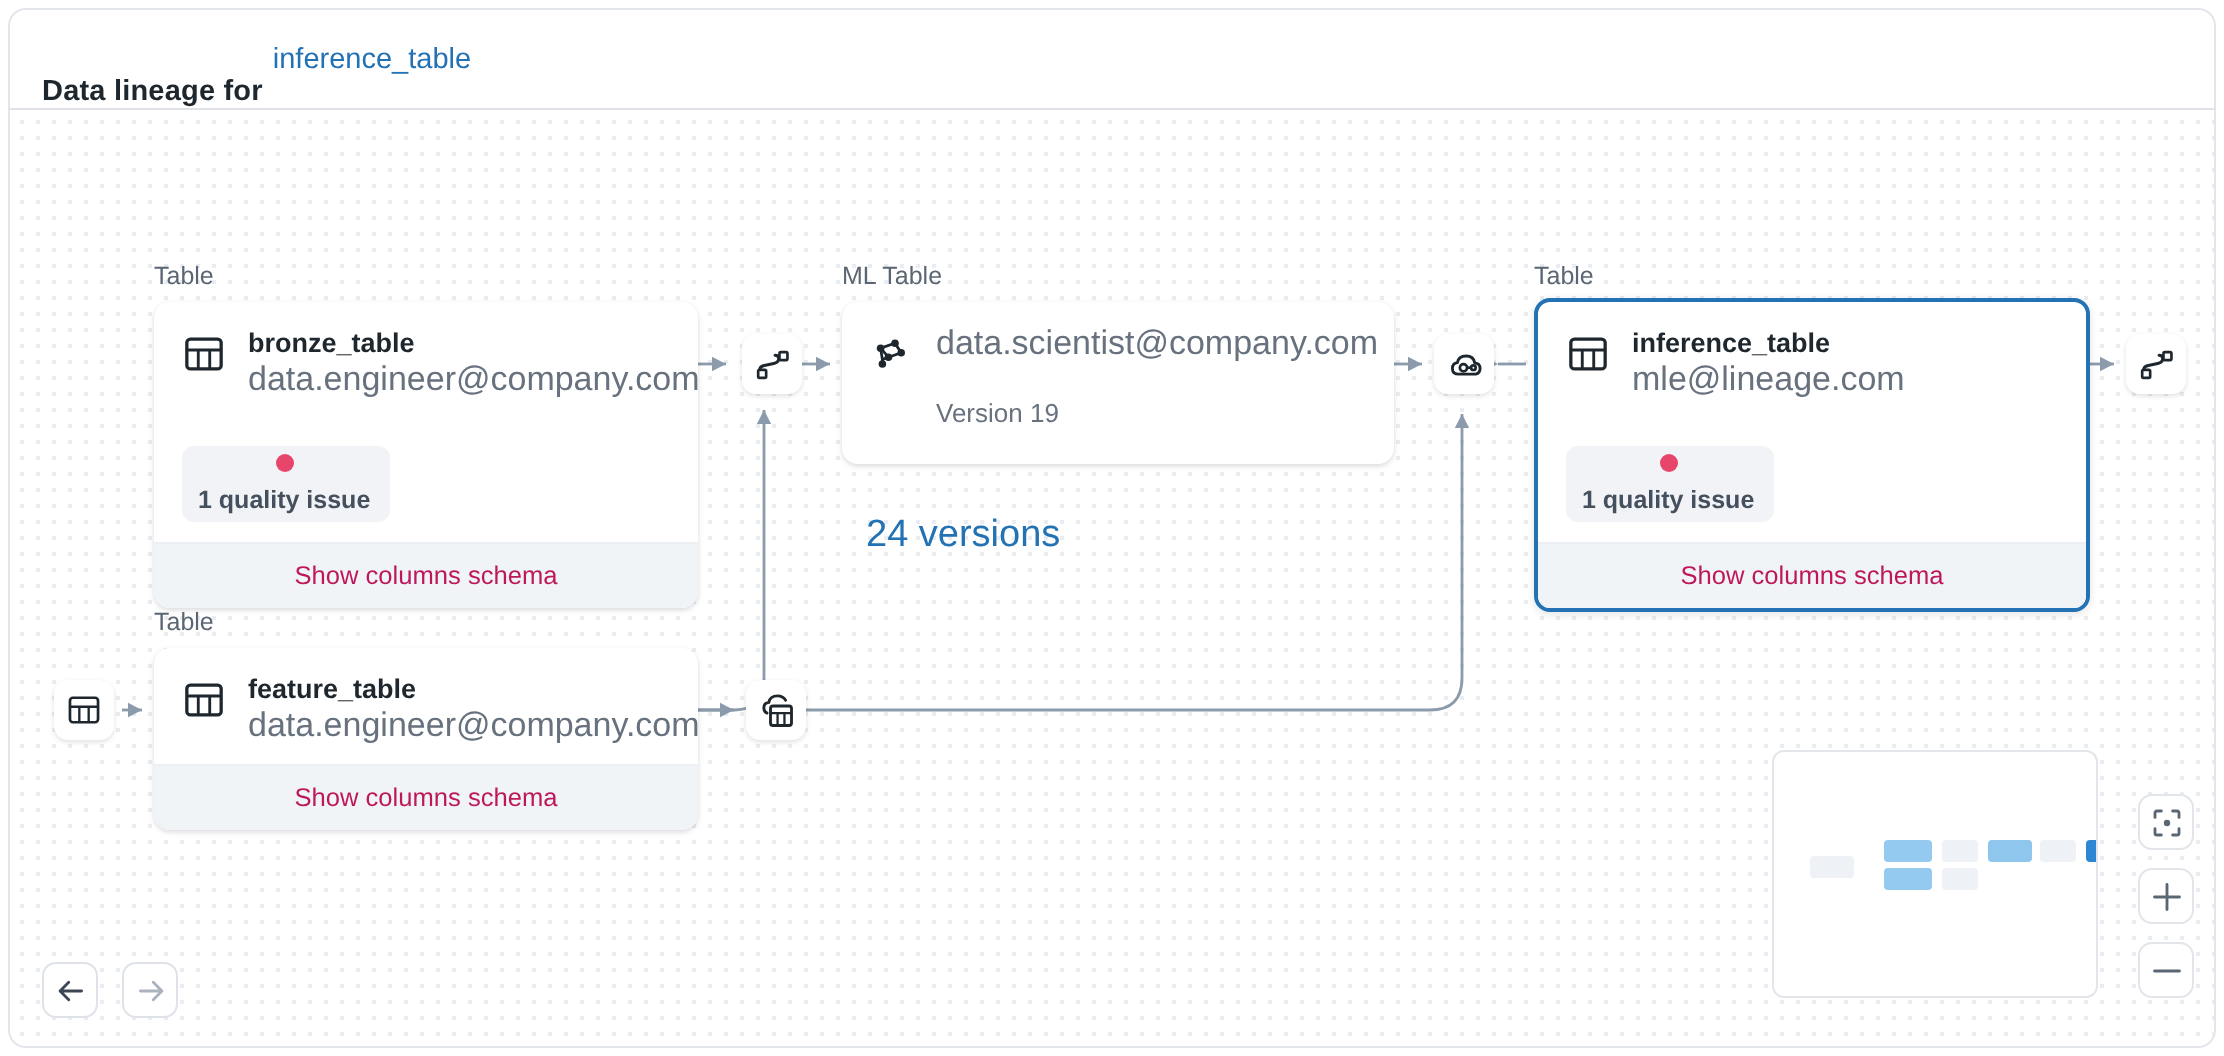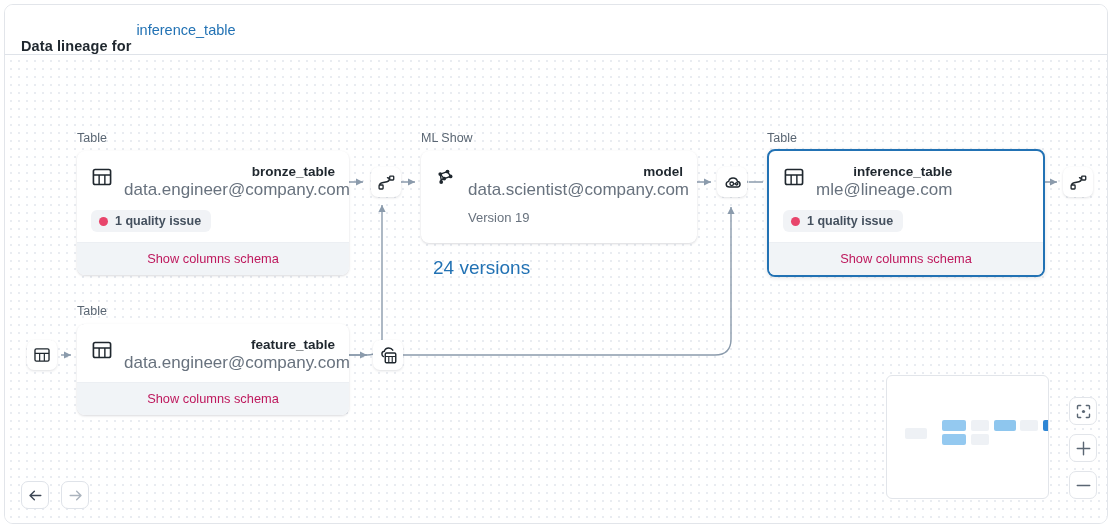--- a/index.html
+++ b/index.html
@@ -61,28 +61,28 @@
     border:2px solid #2272b4;
     box-shadow:0 1px 4px rgba(16,24,40,.12);
   }
   .node-type-label{
     position:absolute;z-index:3;
     font-size:12.5px;color:#5a6673;
   }
   .node-body{padding:12px 14px 10px 14px;display:block;}
   .node-head{display:flex;align-items:flex-start;gap:11px;}
   .node-icon{width:22px;height:22px;flex:0 0 22px;margin-top:3px;}
-  .node-texts{display:flex;flex-direction:column;gap:1px;min-width:0;text-align:right;}
+  .node-texts{display:flex;flex-direction:column;gap:1px;min-width:0;}
   .node-title{font-size:13.5px;font-weight:bold;color:#1f272e;line-height:17px;white-space:nowrap;}
   .node-owner{font-size:17px;color:#68727e;line-height:18px;white-space:nowrap;}
   .node-meta{font-size:13px;color:#68727e;line-height:18px;margin-top:10px;padding-left:33px;}
   .badge{
     display:inline-flex;align-items:center;gap:7px;
     background:#f1f3f6;border-radius:6px;
-    padding:4px 10px 4px 8px;margin-top:11px;
+    padding:4px 10px 4px 8px;margin-top:24px;flex-direction:column;
   }
   .badge-dot{width:9px;height:9px;border-radius:50%;background:#e8456b;flex:0 0 9px;}
   .badge-text{font-size:12.5px;font-weight:bold;color:#44505e;white-space:nowrap;}
   .node-footer{
     background:#f1f4f7;
     text-align:center;
     font-size:12.8px;color:#be185d;
     padding:8px 0 9px 0;
     border-top:1px solid #eceff3;
   }
@@ -229,42 +229,41 @@
     </div>
 
     <div class="chip" style="left:368px;top:285px;">
       <svg width="21" height="21" viewBox="0 0 22 22">
         <path d="M15.5 5.4 q-1.4 -2.3 -4.2 -2.3 -3.9 0 -4.6 3.4 -2.6 .3 -2.6 2.9 0 2.0 1.7 2.7" fill="none" stroke="#1f272e" stroke-width="1.5" stroke-linecap="round"></path>
         <rect x="7.6" y="8.4" width="11" height="10.2" rx="1.3" fill="#fff" stroke="#1f272e" stroke-width="1.5"></rect>
         <path d="M7.6 12.1 H18.6 M11.3 12.1 V18.6 M14.9 12.1 V18.6" stroke="#1f272e" stroke-width="1.2"></path>
       </svg>
     </div>
 
-    <div class="node-type-label" style="left:416px;top:76px;">ML Show</div>
+    <div class="node-type-label" style="left:416px;top:76px;">ML Table</div>
     <div class="node" style="left:416px;top:96px;width:276px;">
       <div class="node-body" style="padding-bottom:16px;">
         <div class="node-head">
           <span class="node-icon">
             <svg width="22" height="22" viewBox="0 0 22 22">
               <g stroke="#1f272e" stroke-width="1.4" fill="none">
                 <path d="M6.2 13.8 L5.3 8.1 L12.5 5.6 L15.6 10.4 L9.2 12.6 Z"></path>
                 <path d="M5.3 8.1 L9.2 12.6"></path>
               </g>
               <g fill="#1f272e">
                 <circle cx="5.3" cy="8.1" r="1.9"></circle>
                 <circle cx="12.5" cy="5.6" r="1.9"></circle>
                 <circle cx="15.6" cy="10.4" r="1.9"></circle>
                 <circle cx="9.2" cy="12.6" r="1.9"></circle>
                 <circle cx="6.2" cy="16.0" r="1.9"></circle>
               </g>
               <path d="M6.2 13.8 L6.2 16.0" stroke="#1f272e" stroke-width="1.4"></path>
             </svg>
           </span>
           <span class="node-texts">
-            <span class="node-title">model</span>
             <span class="node-owner">data.scientist@company.com</span>
           </span>
         </div>
         <div class="node-meta">Version 19</div>
       </div>
     </div>
     <div class="node-link" style="left:428px;top:202px;">24 versions</div>
 
     <div class="chip" style="left:712px;top:112px;">
       <svg width="21" height="21" viewBox="0 0 22 22">

